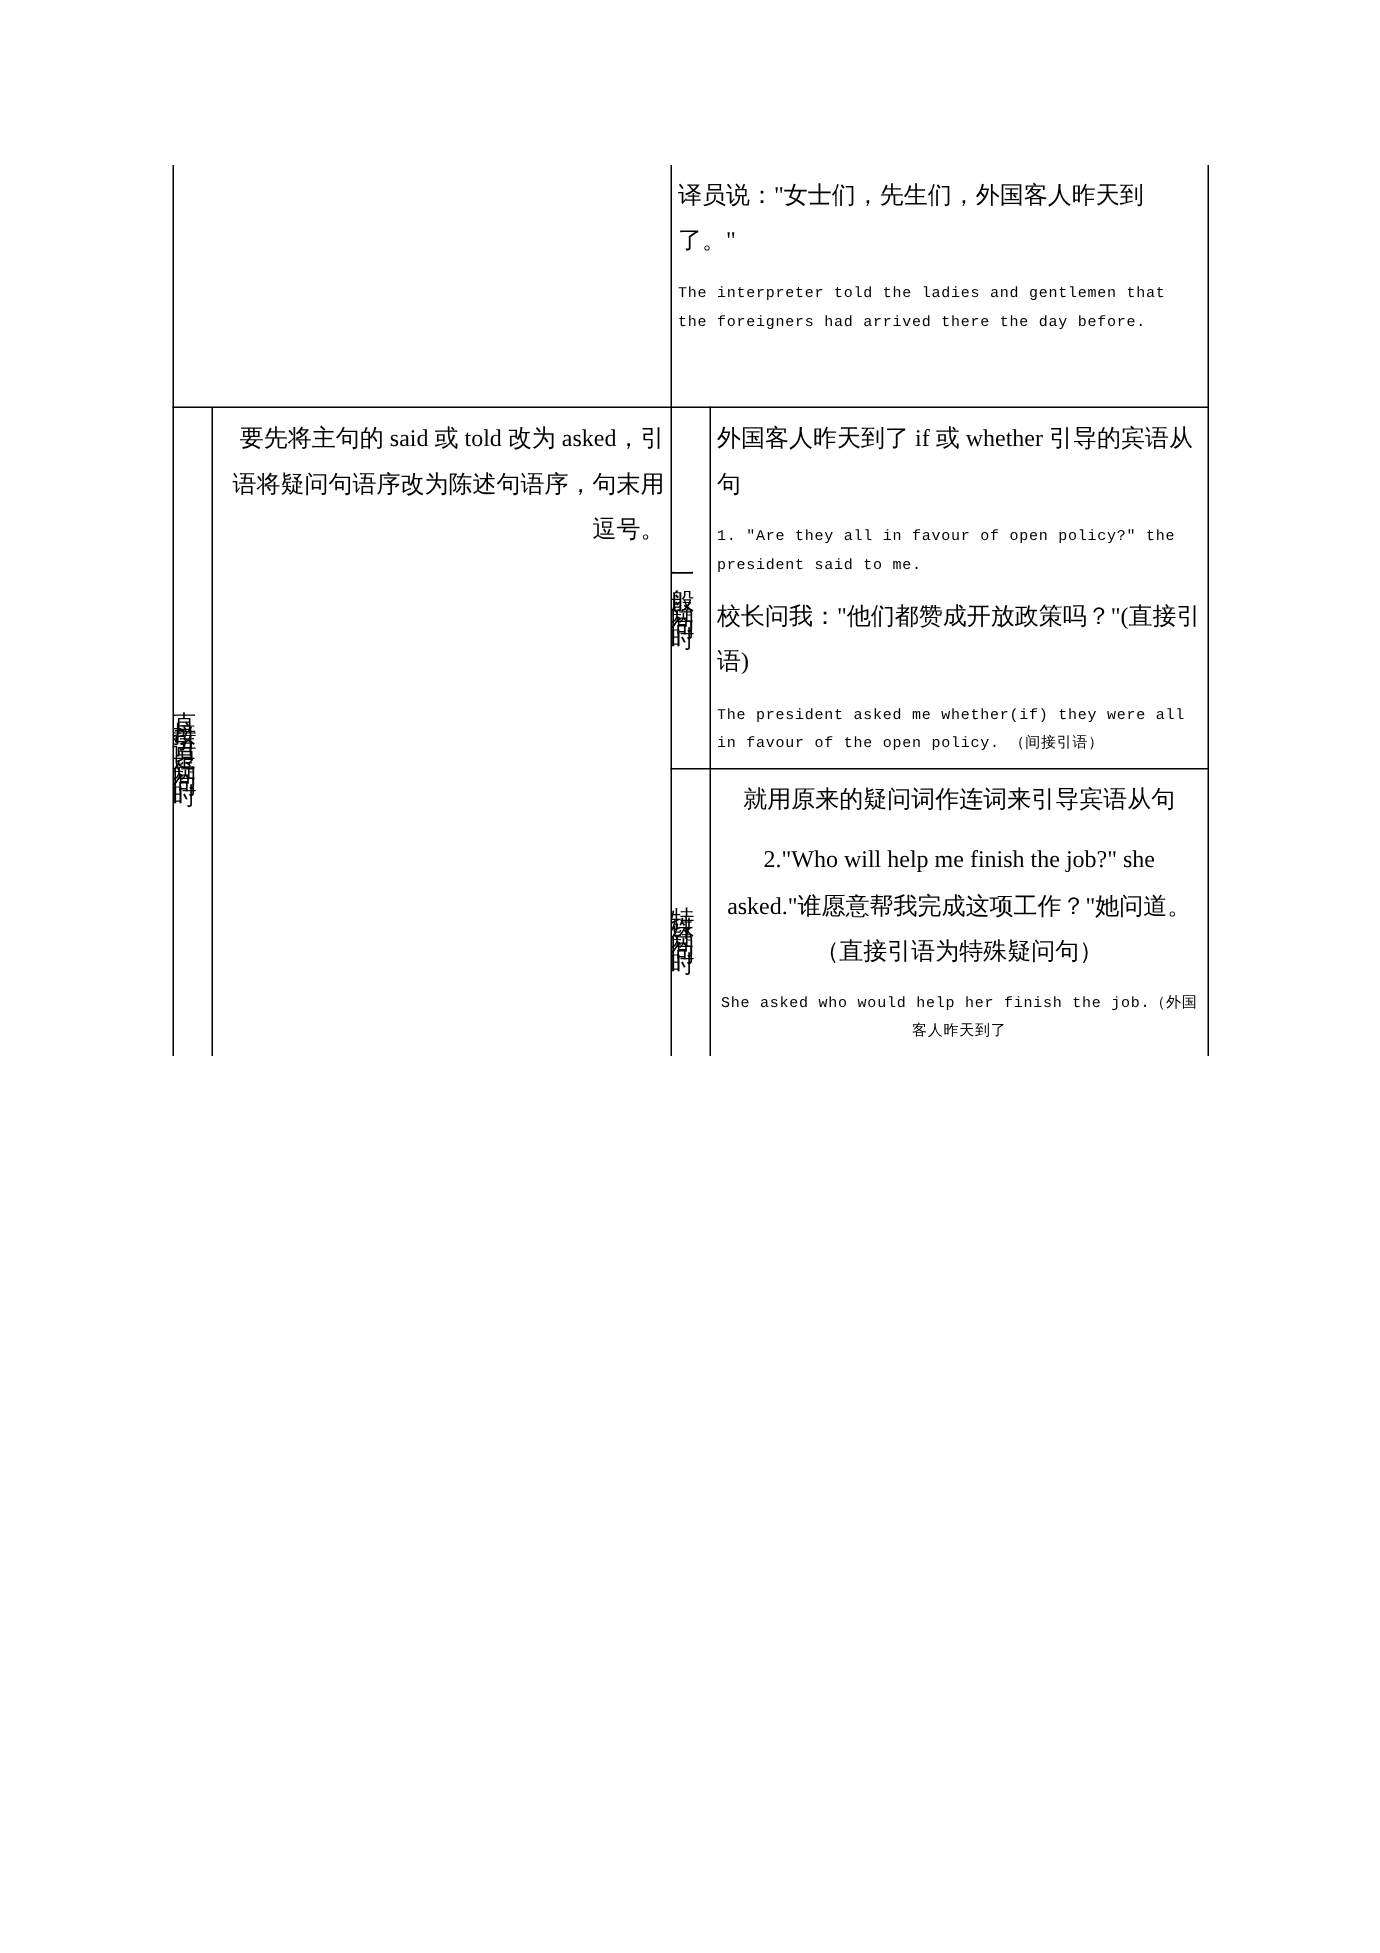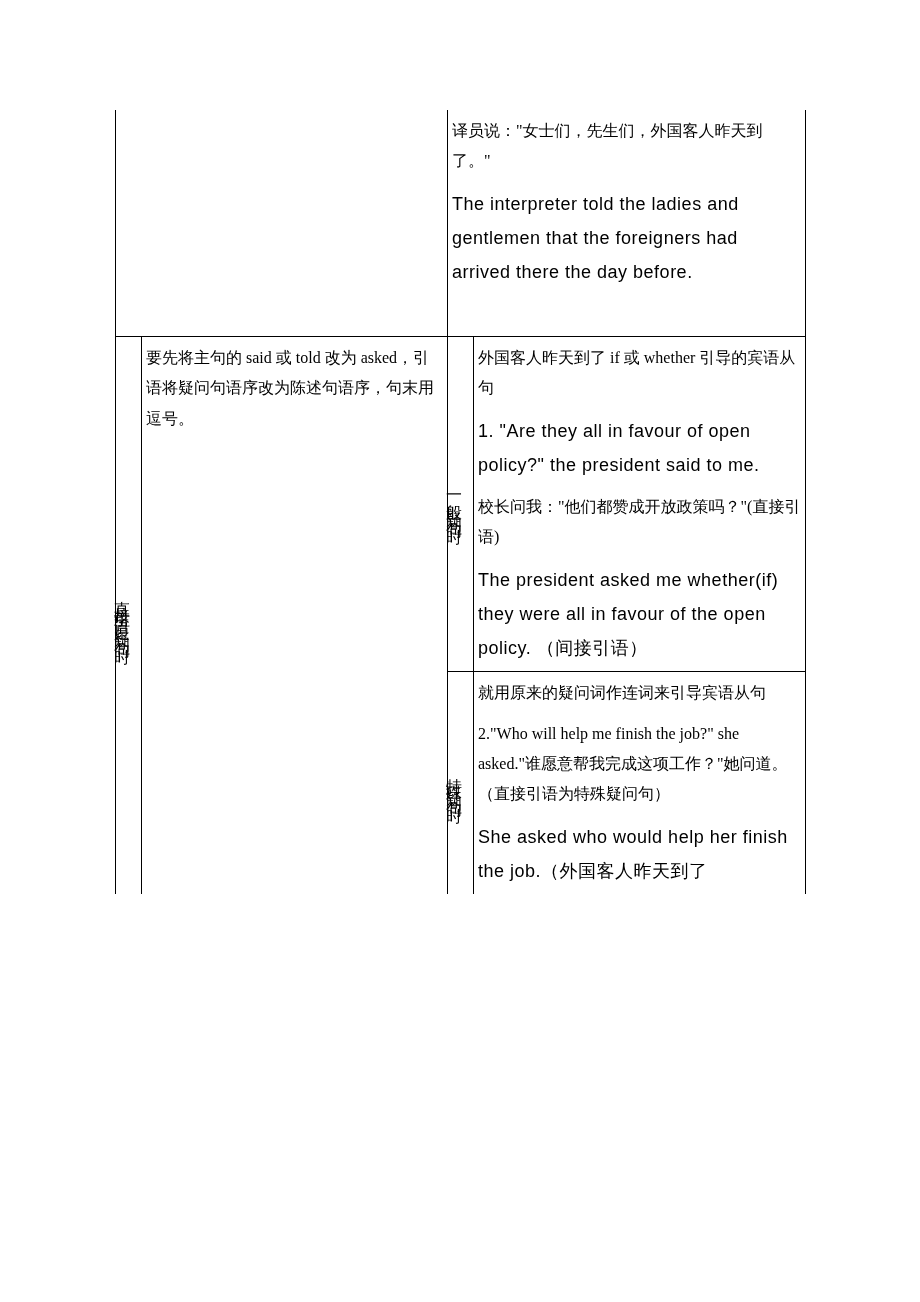--- a/index.html
+++ b/index.html
@@ -40,22 +40,22 @@
     display: block;
     width: 100%;
   }
   .cell-content p {
     margin: 0 0 10px 0;
   }
   .cell-content p:last-child {
     margin-bottom: 0;
   }
   .mono {
-    font-family: Liberation Sans, sans-serif;
-    font-size: 18px;
+    font-family: Liberation Mono, monospace;
+    font-size: 10px;
     letter-spacing: 0.5px;
   }
   col.c1 { width: 26px; }
   col.c2 { width: 306px; }
   col.c3 { width: 26px; }
   col.c4 { width: 332px; }
 </style>
 </head>
 <body>
 
@@ -79,21 +79,21 @@
           <p class="mono">The interpreter told the ladies and gentlemen that the foreigners had arrived there the day before.</p>
           <p>&nbsp;</p>
         </div>
       </td>
     </tr>
 
     <tr>
       <td rowspan="2" class="vert" style="border-bottom:none;">
         <span class="vert-inner">直接引语是疑问句时</span>
       </td>
-      <td rowspan="2" style="border-bottom:none;">
+      <td rowspan="2" style="border-bottom:none;text-align:right;">
         <div class="cell-content">
           <p>要先将主句的 said 或 told 改为 asked，引语将疑问句语序改为陈述句语序，句末用逗号。</p>
         </div>
       </td>
       <td class="vert">
         <span class="vert-inner">一般疑问句时</span>
       </td>
       <td>
         <div class="cell-content">
           <p>外国客人昨天到了 if 或 whether 引导的宾语从句</p>
@@ -101,21 +101,21 @@
           <p>校长问我："他们都赞成开放政策吗？"(直接引语)</p>
           <p class="mono">The president asked me whether(if) they were all in favour of the open policy. （间接引语）</p>
         </div>
       </td>
     </tr>
 
     <tr>
       <td class="vert" style="border-bottom:none;">
         <span class="vert-inner">特殊疑问句时</span>
       </td>
-      <td style="border-bottom:none;">
+      <td style="border-bottom:none;text-align:center;">
         <div class="cell-content">
           <p>就用原来的疑问词作连词来引导宾语从句</p>
           <p>2."Who will help me finish the job?" she asked."谁愿意帮我完成这项工作？"她问道。（直接引语为特殊疑问句）</p>
           <p class="mono">She asked who would help her finish the job.（外国客人昨天到了</p>
         </div>
       </td>
     </tr>
   </tbody>
 </table>
 

